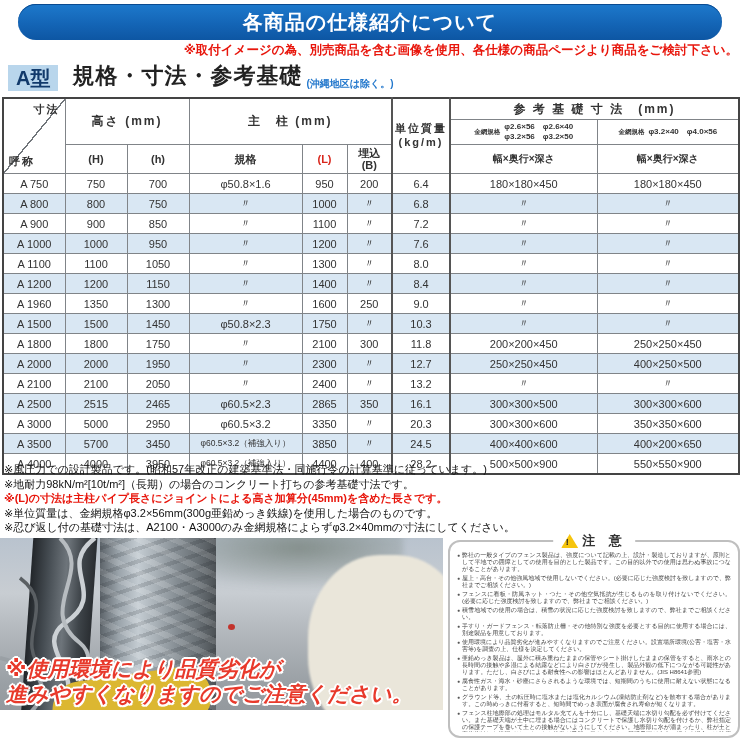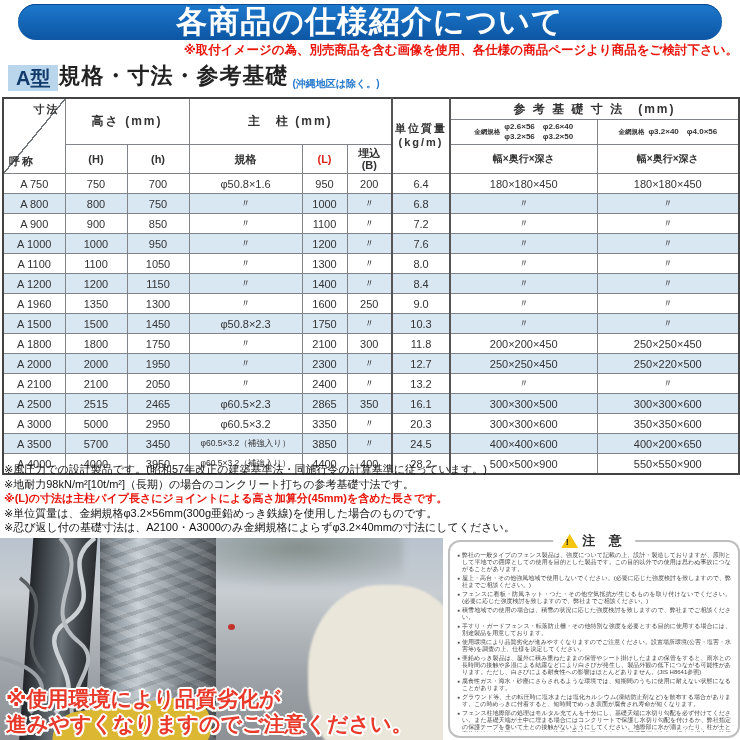--- a/index.html
+++ b/index.html
@@ -4,31 +4,31 @@
 <style>
   html,body{margin:0;padding:0;background:#fff;}
   .page{position:relative;width:740px;height:740px;overflow:hidden;background:#fff;
         font-family:"Liberation Sans","DejaVu Sans",sans-serif;color:#222;}
 
   
   .banner{position:absolute;left:18px;top:4px;width:704px;height:36px;border-radius:19px;
           background:linear-gradient(180deg,#1d79cc 0%,#1465b6 55%,#0d56a3 100%);
           box-shadow:0 1px 0 #0a4a90 inset;
           display:flex;align-items:center;justify-content:center;}
-  .banner-title{color:#fff;font-size:31px;font-weight:bold;letter-spacing:1px;}
+  .banner-title{color:#fff;font-size:20px;font-weight:bold;letter-spacing:1px;}
 
   
   .notice{position:absolute;right:2px;top:42px;width:738px;text-align:right;
           font-size:12.5px;font-weight:bold;color:#e8160c;}
 
   
   .section{position:absolute;left:8px;top:61px;display:flex;align-items:flex-end;}
   .badge{background:#b9d6ec;color:#123a6b;font-size:20px;font-weight:bold;
          padding:3px 8px;line-height:1;}
-  .section-title{font-size:22px;font-weight:bold;color:#222;letter-spacing:1px;}
+  .section-title{font-size:22px;font-weight:bold;color:#222;margin-left:14px;letter-spacing:1px;}
   .section-sub{font-size:10px;font-weight:bold;color:#2277cc;margin-left:4px;margin-top:8px;}
 
   
   .tbl-wrap{position:absolute;left:2px;top:97px;width:736px;}
   table{border-collapse:collapse;table-layout:fixed;width:736px;border:2px solid #444;}
   th,td{border:1px solid #808488;text-align:center;vertical-align:middle;
         color:#333;padding:0;overflow:hidden;}
   thead th{background:#fff;font-weight:bold;}
   tr.hA th{height:20px;font-size:12px;letter-spacing:2px;}
   tr.hB th{height:24px;}
@@ -50,22 +50,22 @@
   .mesh-inner{display:flex;align-items:center;justify-content:center;gap:4px;}
   .mesh-label{font-size:6.5px;}
   .mesh-specs{font-size:8px;line-height:1.2;}
 
   
   .notes{position:absolute;left:4px;top:462px;width:732px;}
   .note{font-size:11px;line-height:14.5px;color:#111;}
   .note.red{color:#e8160c;font-weight:bold;}
 
   
-  .photo{position:absolute;left:0;top:538px;width:443px;height:202px;overflow:hidden;
-         background:linear-gradient(180deg,#b9c3ce 0,#c8cdd2 55px,#b2b7bc 95px,#9aa0a5 145px,#8d9196 202px);}
+  .photo{position:absolute;left:0;top:538px;width:443px;height:172px;overflow:hidden;
+         background:linear-gradient(180deg,#b9c3ce 0,#c8cdd2 55px,#b2b7bc 95px,#9aa0a5 145px,#8d9196 202px);font-style:italic;}
   .trees{position:absolute;right:40px;top:-18px;width:260px;height:70px;
          background:radial-gradient(ellipse at 60% 40%,rgba(96,108,96,.6),transparent 70%);
          filter:blur(3px);}
   .bollard{position:absolute;right:-25px;bottom:-30px;width:160px;height:185px;
            background:#eae6da;border-radius:45%;filter:blur(1px);}
   .dot-red{position:absolute;left:228px;top:86px;width:7px;height:6px;background:#c2332c;
            border-radius:50%;filter:blur(.5px);}
   .post-sq{position:absolute;left:26px;top:-12px;width:64px;height:235px;transform:rotate(4deg);
            background:linear-gradient(90deg,#22262a,#474e54 28%,#6e757b 55%,#3e4449 80%,#2a2e32);}
   .post-round{position:absolute;left:100px;top:0;width:116px;height:202px;
@@ -270,21 +270,21 @@
           </tr>
           <tr class="alt">
             <td>A 2000</td>
             <td>2000</td>
             <td>1950</td>
             <td>〃</td>
             <td>2300</td>
             <td>〃</td>
             <td>12.7</td>
             <td>250×250×450</td>
-            <td>250×220×500</td>
+            <td>400×250×500</td>
           </tr>
           <tr>
             <td>A 2100</td>
             <td>2100</td>
             <td>2050</td>
             <td>〃</td>
             <td>2400</td>
             <td>〃</td>
             <td>13.2</td>
             <td>〃</td>

